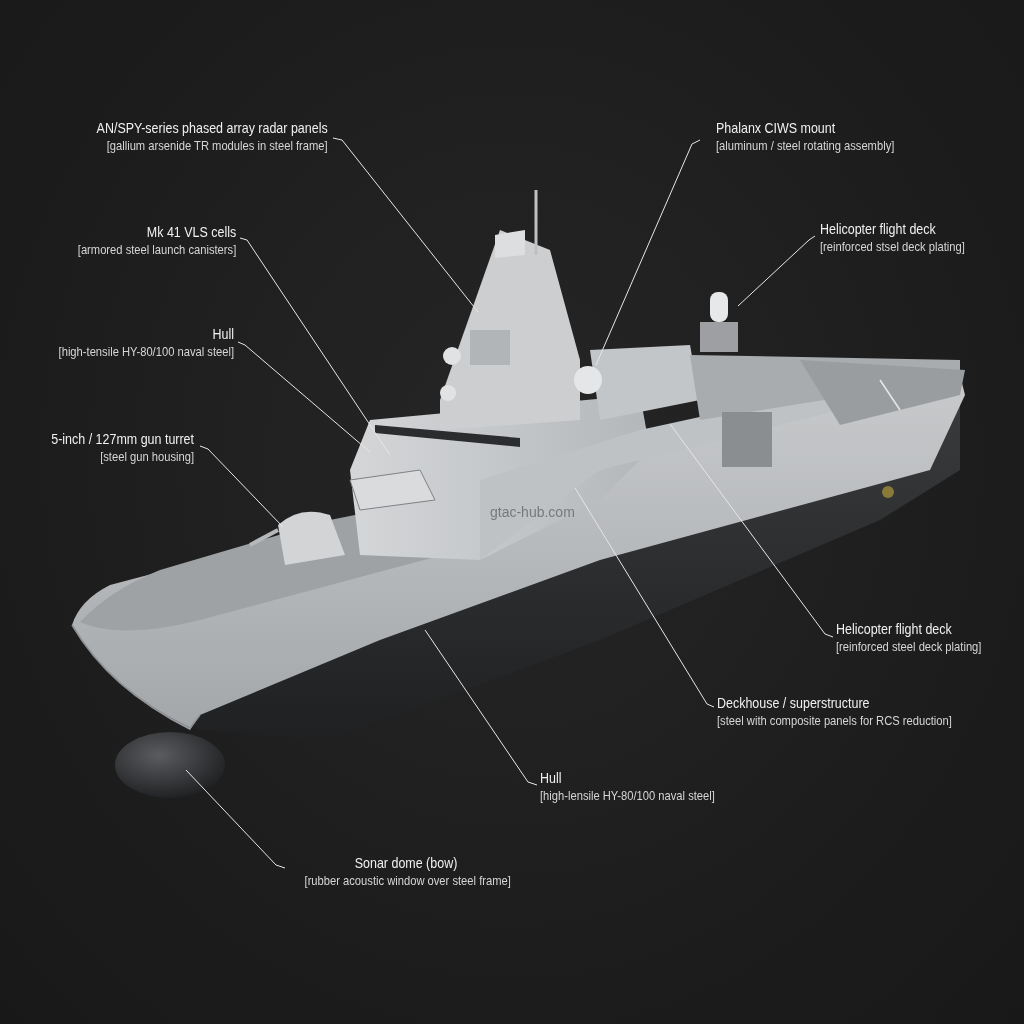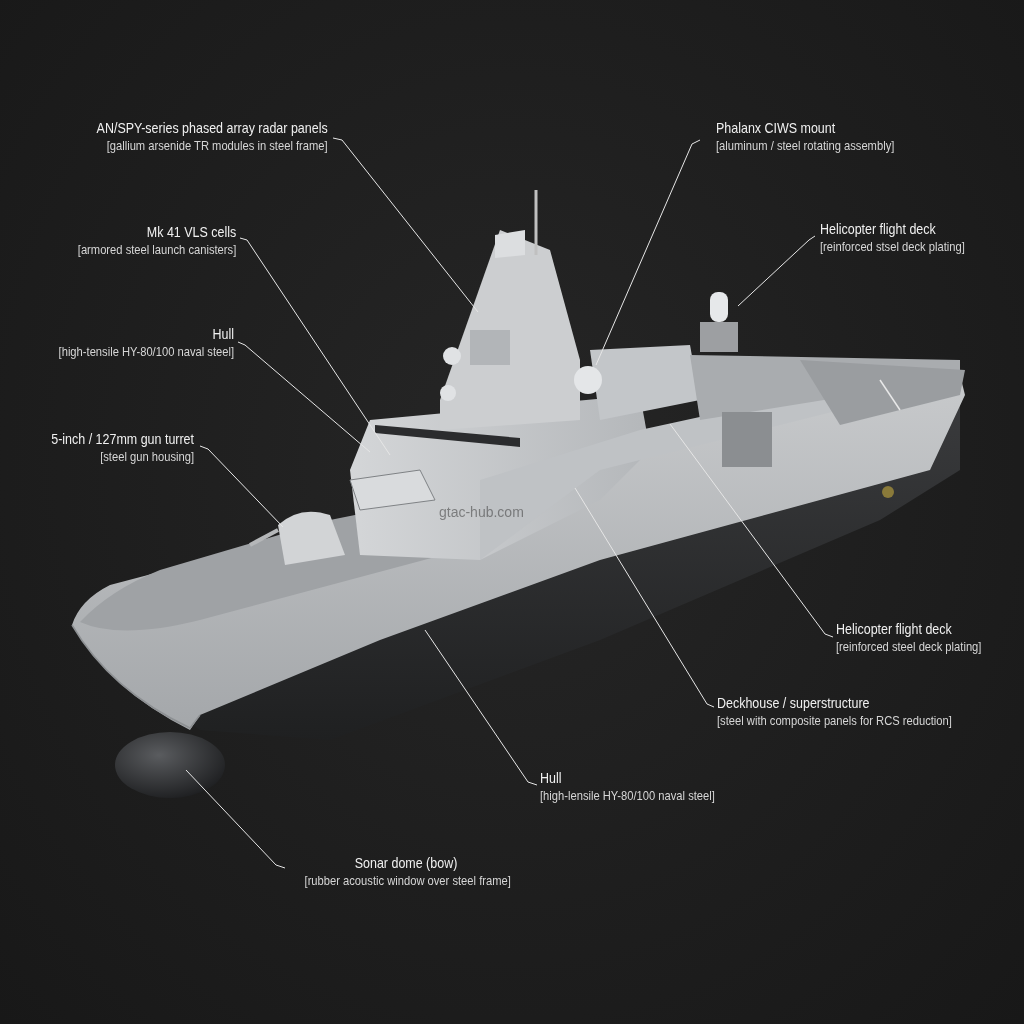--- a/index.html
+++ b/index.html
@@ -15,21 +15,21 @@
       font-family: "Liberation Sans", sans-serif;
       line-height: 17px; white-space: nowrap;
       transform: scaleX(0.86);
     }
     .label .title { font-size: 14.5px; color: #f0f0f0; display: block; }
     .label .sub { font-size: 13px; color: #d6d6d6; display: block; }
     .right-aligned { text-align: right; transform-origin: right top; }
     .left-aligned { text-align: left; transform-origin: left top; }
     .center-aligned { text-align: center; transform-origin: center top; }
     .watermark {
-      position: absolute; left: 439px; top: 504px;
+      position: absolute; left: 490px; top: 504px;
       font-size: 14px; color: rgba(60,60,60,0.55);
       font-family: "Liberation Sans", sans-serif;
     }
   </style>
 </head>
 <body>
 
 <div id="stage">
 
   <svg width="1024" height="1024" viewBox="0 0 1024 1024" style="position:absolute;left:0;top:0">

